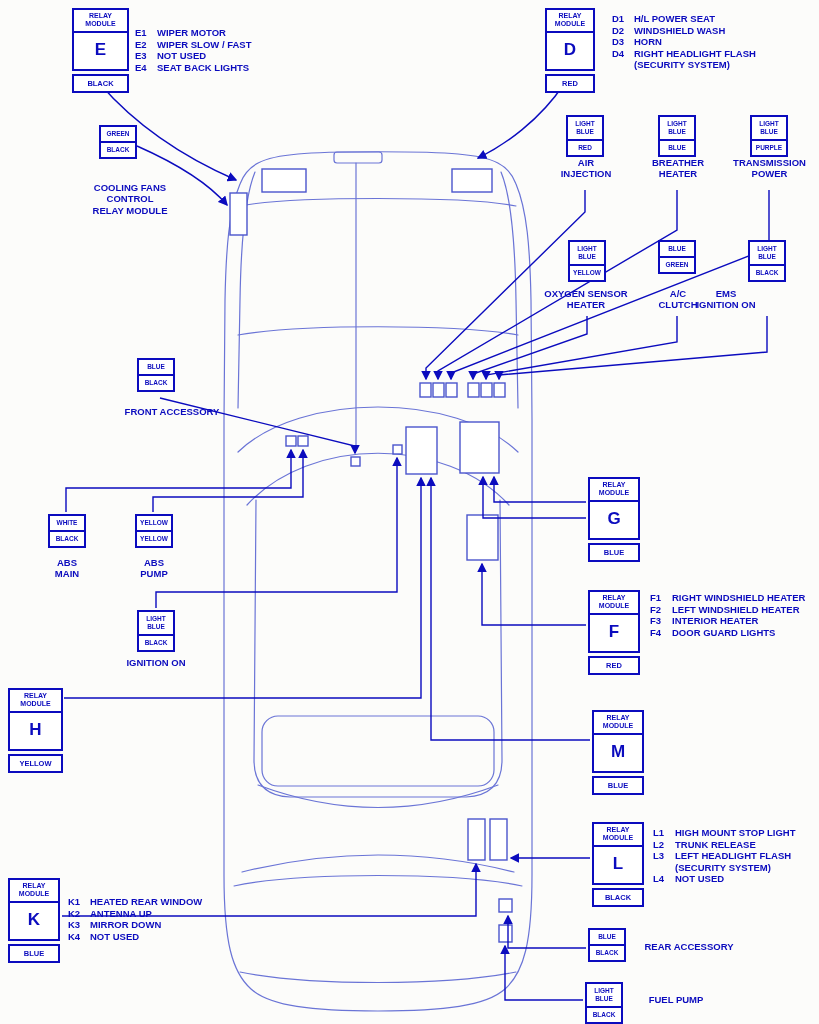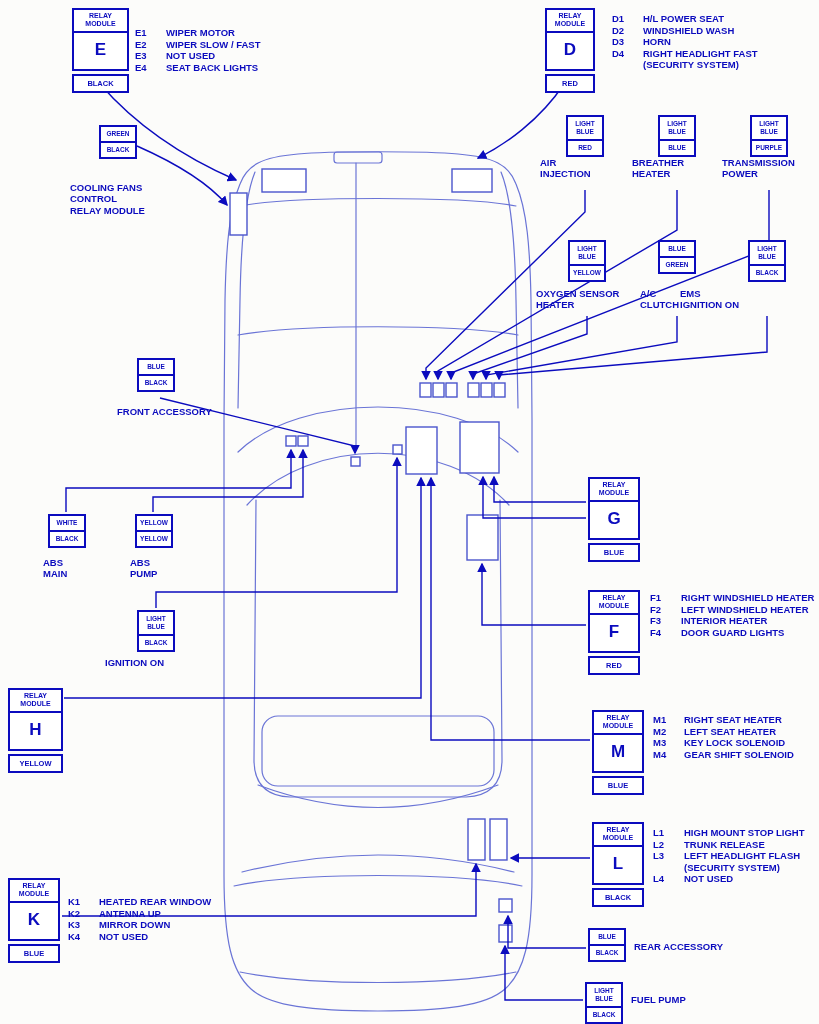--- a/index.html
+++ b/index.html
@@ -17,31 +17,31 @@
   .module{position:absolute;z-index:3;}
   .mod-main{border:2px solid var(--ink);background:#fff;}
   .mod-head{font-size:7px;font-weight:bold;color:var(--ink);text-align:center;line-height:1.2;
             padding:2px 1px;border-bottom:2px solid var(--ink);}
   .mod-letter{font-size:17px;font-weight:bold;color:var(--ink);text-align:center;padding:7px 0 9px;}
   .mod-color{border:2px solid var(--ink);margin-top:3px;background:#fff;font-size:7.5px;font-weight:bold;
              color:var(--ink);text-align:center;padding:3px 1px;}
 
   
   .legend{position:absolute;z-index:3;}
-  .lrow{display:flex;gap:14px;font-size:9.5px;font-weight:bold;color:var(--ink);line-height:11.5px;}
+  .lrow{display:flex;gap:5px;font-size:9.5px;font-weight:bold;color:var(--ink);line-height:11.5px;}
   .lcode{min-width:17px;}
   .ltext{white-space:pre-line;}
 
   
   .conn{position:absolute;width:38px;border:2px solid var(--ink);background:#fff;z-index:3;}
   .conn-cell{font-size:6.5px;font-weight:bold;color:var(--ink);text-align:center;line-height:1.25;padding:3px 2px;}
   .conn-cell + .conn-cell{border-top:2px solid var(--ink);}
-  .conn-label{position:absolute;font-size:9.5px;font-weight:bold;color:var(--ink);
+  .conn-label{position:absolute;font-size:9.5px;font-weight:bold;color:var(--ink);text-align:center;
               line-height:1.2;z-index:3;white-space:pre-line;}
-  .conn-label.side{text-align:left;}
+  .conn-label.side{text-align:center;}
 </style>
 </head>
 <body>
 
 <div class="stage">
 
   <svg class="wires" width="819" height="1024" viewBox="0 0 819 1024">
     <defs>
       <marker id="arw" viewBox="0 0 10 10" refX="8.5" refY="5" markerWidth="7" markerHeight="7" orient="auto">
         <path d="M0,0 L10,5 L0,10 Z" fill="#0b0bbe"></path>
@@ -159,21 +159,21 @@
     <div class="lrow">
         <span class="lcode">D2</span>
         <span class="ltext">WINDSHIELD WASH</span>
       </div>
     <div class="lrow">
         <span class="lcode">D3</span>
         <span class="ltext">HORN</span>
       </div>
     <div class="lrow">
         <span class="lcode">D4</span>
-        <span class="ltext">RIGHT HEADLIGHT FAST
+        <span class="ltext">RIGHT HEADLIGHT FLASH
 (SECURITY SYSTEM)</span>
       </div>
   </div>
 
   <div class="module" style="left:588px;top:477px;width:52px">
     <div class="mod-main">
       <div class="mod-head">RELAY MODULE</div>
       <div class="mod-letter">G</div>
     </div>
     <div class="mod-color">BLUE</div>
@@ -212,38 +212,20 @@
     </div>
     <div class="mod-color">YELLOW</div>
   </div>
 
   <div class="module" style="left:592px;top:710px;width:52px">
     <div class="mod-main">
       <div class="mod-head">RELAY MODULE</div>
       <div class="mod-letter">M</div>
     </div>
     <div class="mod-color">BLUE</div>
-  </div>
-  <div class="legend" style="left:653px;top:714px">
-    <div class="lrow">
-        <span class="lcode">M1</span>
-        <span class="ltext">RIGHT SEAT HEATER</span>
-      </div>
-    <div class="lrow">
-        <span class="lcode">M2</span>
-        <span class="ltext">LEFT SEAT HEATER</span>
-      </div>
-    <div class="lrow">
-        <span class="lcode">M3</span>
-        <span class="ltext">KEY LOCK SOLENOID</span>
-      </div>
-    <div class="lrow">
-        <span class="lcode">M4</span>
-        <span class="ltext">GEAR SHIFT SOLENOID</span>
-      </div>
   </div>
 
   <div class="module" style="left:592px;top:822px;width:52px">
     <div class="mod-main">
       <div class="mod-head">RELAY MODULE</div>
       <div class="mod-letter">L</div>
     </div>
     <div class="mod-color">BLACK</div>
   </div>
   <div class="legend" style="left:653px;top:827px">

